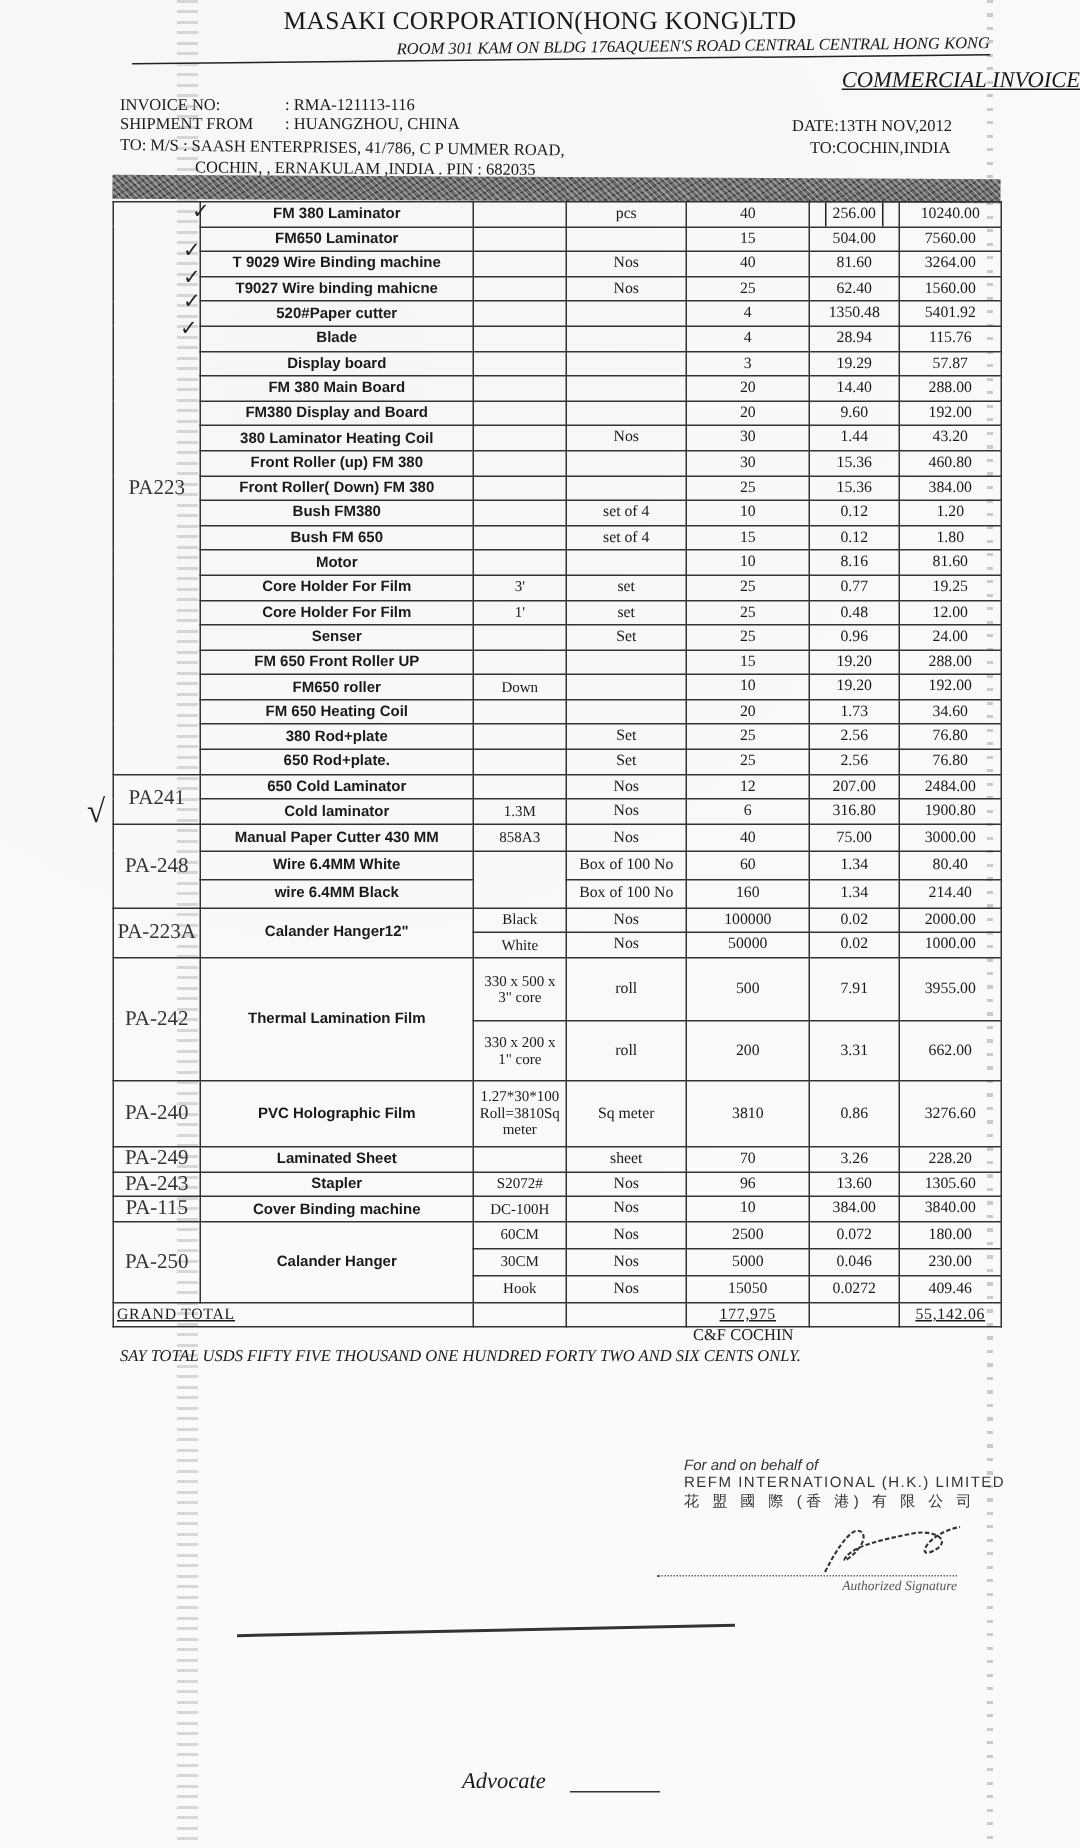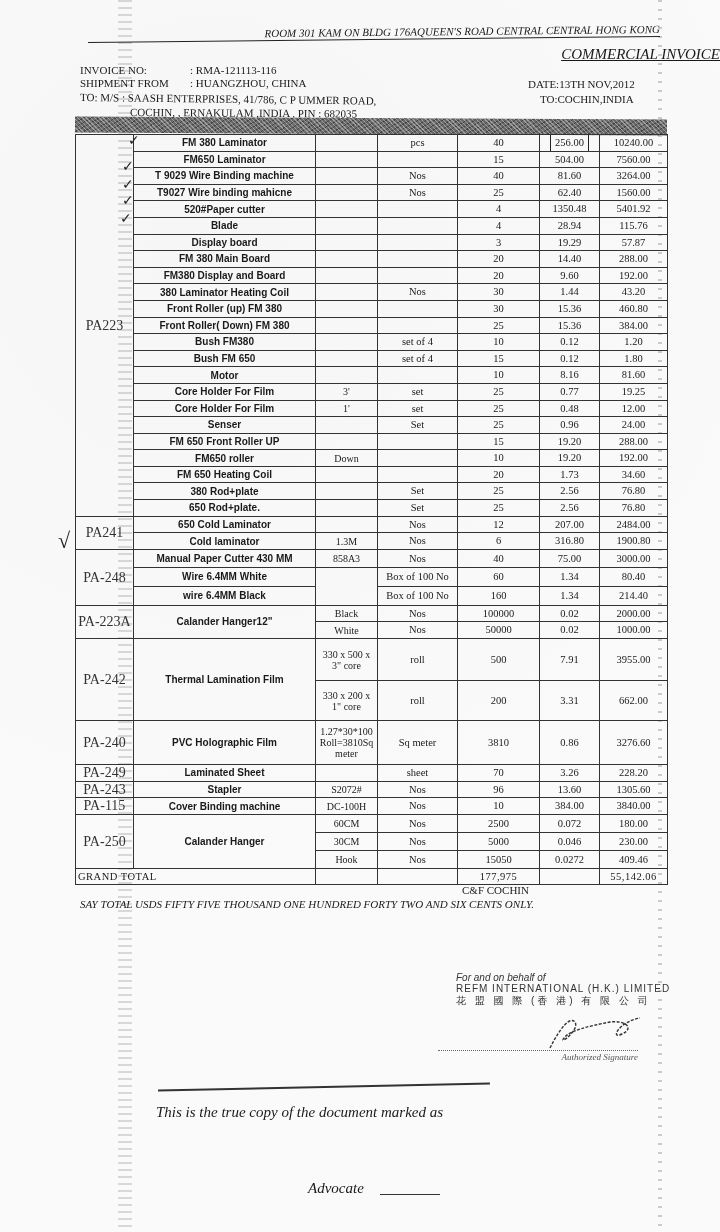--- a/index.html
+++ b/index.html
@@ -41,21 +41,21 @@
     transform: rotate(0.3deg); }
 
   table.inv { position: absolute; left: 75px; top: 134px; width: 592px; border-collapse: collapse;
     font-size: 10.5px; table-layout: fixed; }
   table.inv td { border: 1px solid #333; text-align: center; vertical-align: middle;
     height: 16.6px; padding: 0 2px; line-height: 1.1; overflow: hidden; white-space: nowrap; }
   table.inv td.desc { font-weight: bold; font-family: "Liberation Sans", sans-serif; font-size: 10px; }
   table.inv td.code { font-size: 14px; color: #333; font-family: Liberation Serif, serif; }
   table.inv td.spec { font-size: 10px; white-space: normal; }
   table.inv td.num { font-size: 10.5px; }
-  table.inv tr.total td { border-top: 1.5px solid #222; letter-spacing: 0.5px; }
+  table.inv tr.total td { border-top: 1.5px solid #222; letter-spacing: 0.5px; text-decoration: underline; }
   table.inv td.grand { text-align: left; letter-spacing: 6px; font-size: 10.5px; }
   td.circled span { border: 1px solid #222; border-radius: 9px; padding: 16px 4px; }
 
   .tick { position: absolute; font-size: 14px; color: #222; }
   .cf { position: absolute; left: 462px; top: 884px; font-size: 11px; }
   .saytotal { position: absolute; left: 80px; top: 898px; font-size: 11px; font-style: italic;
     text-transform: uppercase; white-space: nowrap; }
 
   .stamp { position: absolute; left: 456px; top: 972px; width: 230px; font-size: 10px;
     font-family: "Liberation Sans", sans-serif; color: #333; }
@@ -74,20 +74,21 @@
   .advocate { position: absolute; left: 308px; top: 1180px; font-size: 15px; font-style: italic; }
   .adv-line { position: absolute; left: 380px; top: 1194px; width: 60px; border-bottom: 1px solid #333; }
 </style>
 </head>
 <body>
 
 <div class="page">
   <div class="edge-left"></div>
   <div class="edge-right"></div>
 
+  <div class="company">MASAKI CORPORATION(HONG KONG)LTD</div>
   <div class="address">ROOM 301 KAM ON BLDG 176AQUEEN'S ROAD CENTRAL CENTRAL HONG KONG</div>
   <div class="title"><span>COMMERCIAL INVOICE</span></div>
 
   <div class="meta m-inv-l">INVOICE NO:</div>
   <div class="meta m-inv-v">: RMA-121113-116</div>
   <div class="meta m-ship-l">SHIPMENT FROM</div>
   <div class="meta m-ship-v">: HUANGZHOU, CHINA</div>
   <div class="meta m-to">TO: M/S : SAASH ENTERPRISES, 41/786, C P UMMER ROAD,</div>
   <div class="meta m-to2">COCHIN, , ERNAKULAM ,INDIA . PIN : 682035</div>
   <div class="meta m-date">DATE:13TH NOV,2012</div>
@@ -459,16 +460,15 @@
     <div class="s1">For and on behalf of</div>
     <div class="s2">REFM INTERNATIONAL (H.K.) LIMITED</div>
     <div class="s3">花 盟 國 際 (香 港) 有 限 公 司</div>
   </div>
   <svg class="sig" viewBox="0 0 120 44">
     <path d="M20 40 C30 20, 40 8, 45 14 C50 22, 28 38, 34 30 C40 22, 60 18, 80 14 C95 12, 105 20, 92 26 C80 32, 88 14, 110 10" fill="none" stroke="#333" stroke-width="1.4" stroke-dasharray="3 1.5"></path>
   </svg>
   <div class="auth">Authorized Signature</div>
 
   <div class="certbox-line"></div>
-  <div class="cert1">This is the true copy of the document marked as</div>
   <div class="advocate">Advocate</div>
   <div class="adv-line"></div>
 </div>
 
 </body></html>

